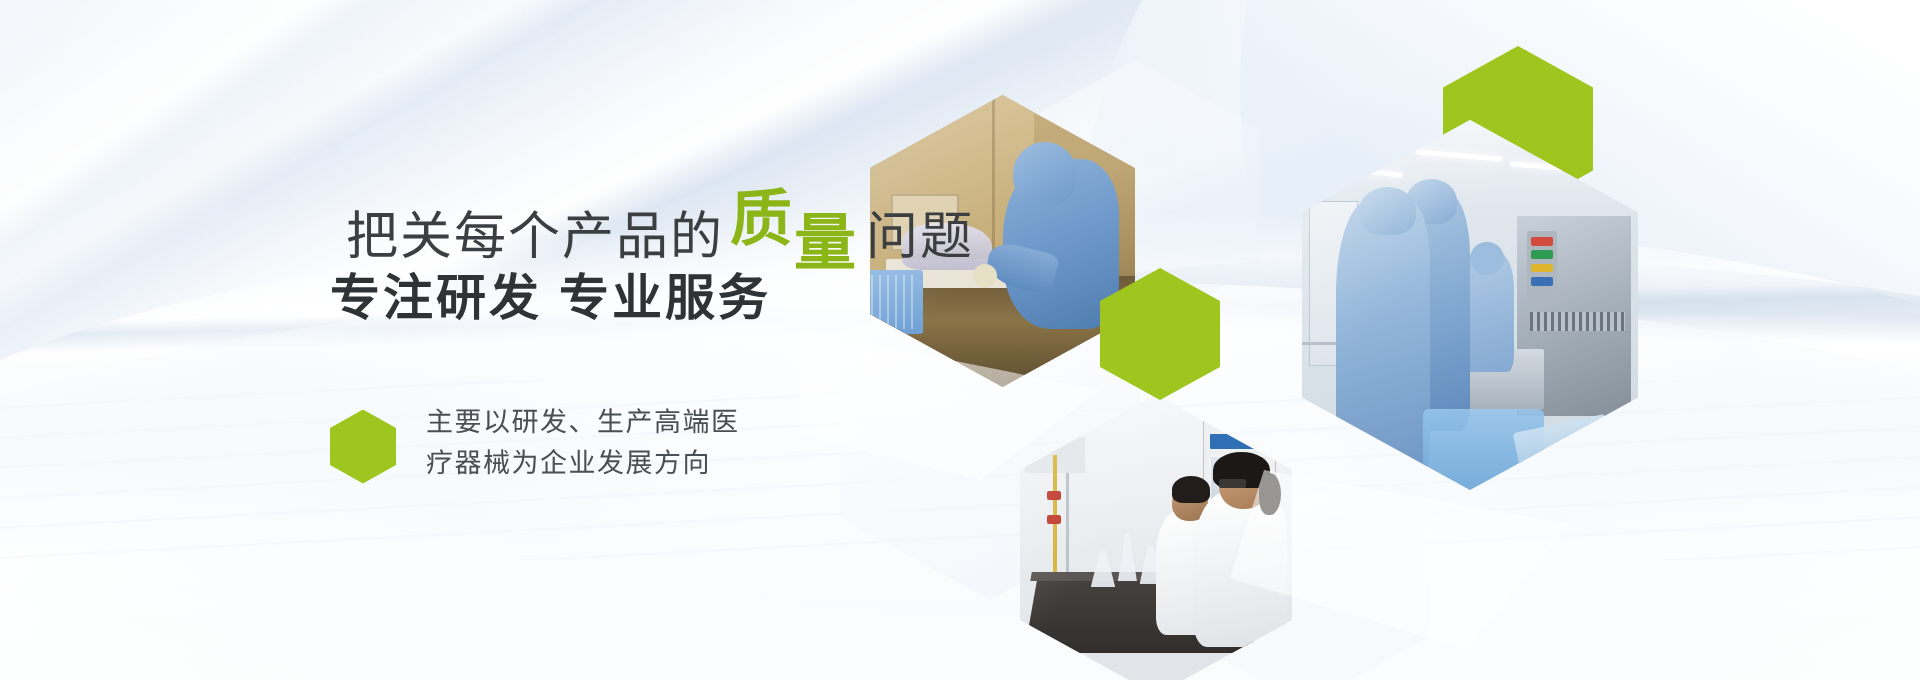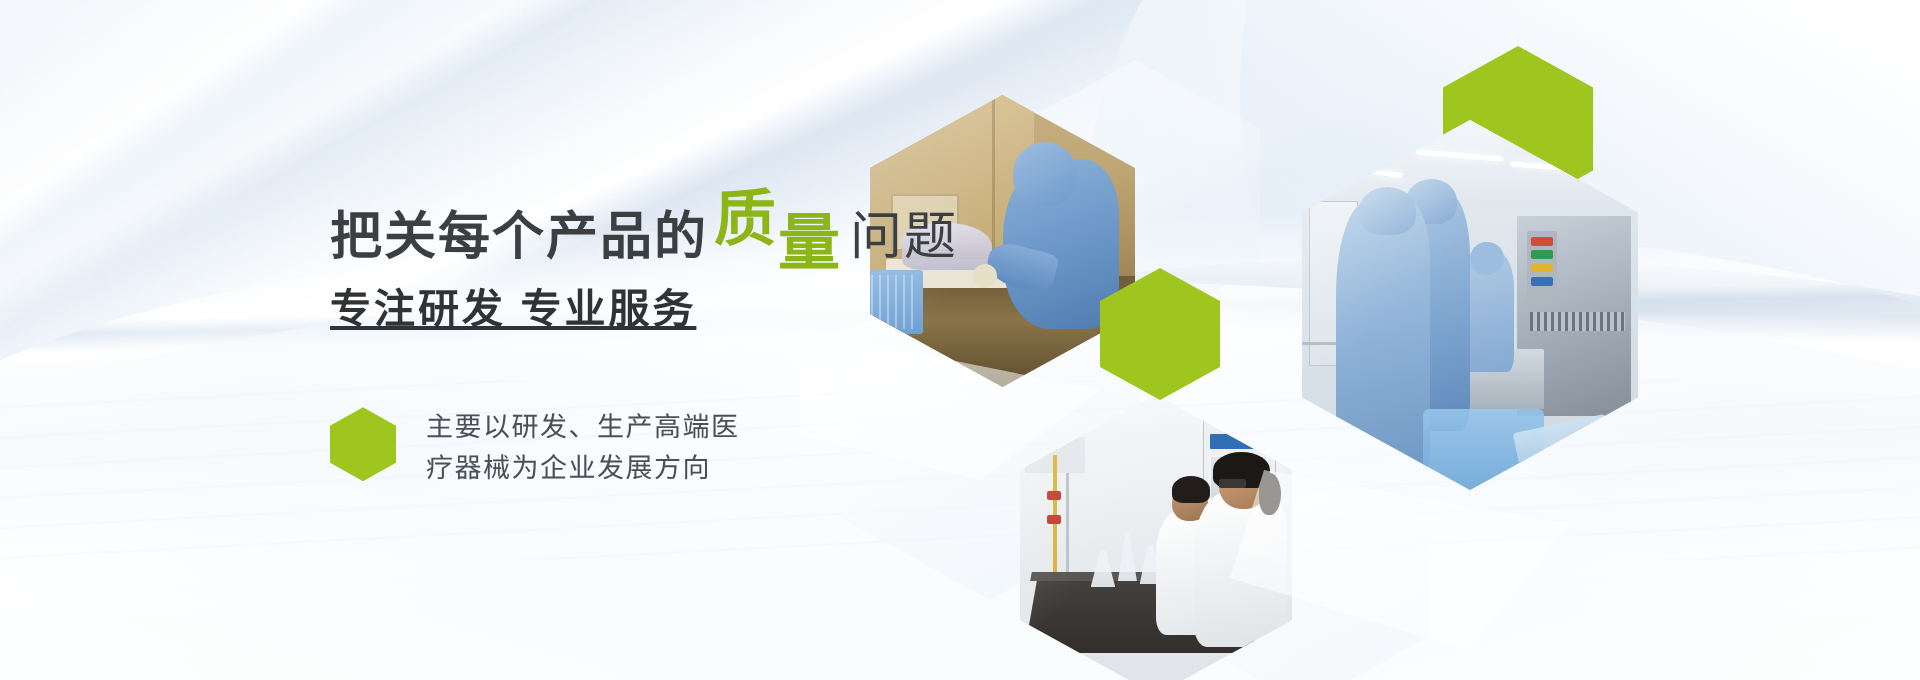--- a/index.html
+++ b/index.html
@@ -84,35 +84,35 @@
     opacity:.7;
   }
 
   
   .copy{position:absolute;left:330px;top:175px;width:620px;}
 
   .headline-1{
     font-size:52px;letter-spacing:2px;color:#3b3f42;line-height:1.0;
     white-space:nowrap;display:flex;align-items:flex-end;
   }
-  .headline-1 .plain{font-weight:700;color:#3b3f42;}
+  .headline-1 .plain{font-weight:400;color:#3b3f42;margin-left:16px;}
   .hl-accent{
     display:inline-block;font-weight:700;color:#8cb518;font-size:62px;
     line-height:.85;letter-spacing:0;
   }
   .hl-accent.lift{position:relative;top:-16px;margin:0 2px 0 6px;}
   .hl-accent.drop{position:relative;top:8px;margin:0 4px 0 0;}
   .headline-1 .tail{font-weight:400;color:#3b3f42;margin-left:6px;margin-top:35px;}
 
   .headline-2{
-    margin-top:24px;font-size:41px;font-weight:700;color:#2f3335;
-    letter-spacing:3px;white-space:nowrap;line-height:1.15;text-decoration:underline;
-  }
-
-  .subrow{margin-top:74px;display:flex;align-items:flex-start;}
+    margin-top:8px;font-size:50px;font-weight:700;color:#2f3335;
+    letter-spacing:3px;white-space:nowrap;line-height:1.15;
+  }
+
+  .subrow{margin-top:74px;display:flex;align-items:flex-end;}
   .hex-bullet{
     width:66px;height:74px;flex:0 0 auto;margin-right:30px;
     background:#9ec61e;
     clip-path:polygon(50% 0%,100% 25%,100% 75%,50% 100%,0% 75%,0% 25%);
   }
   .subtext{
     font-size:27px;color:#4a4f53;line-height:1.52;letter-spacing:1.5px;
     font-weight:400;
   }
   .subtext div{white-space:nowrap;}

